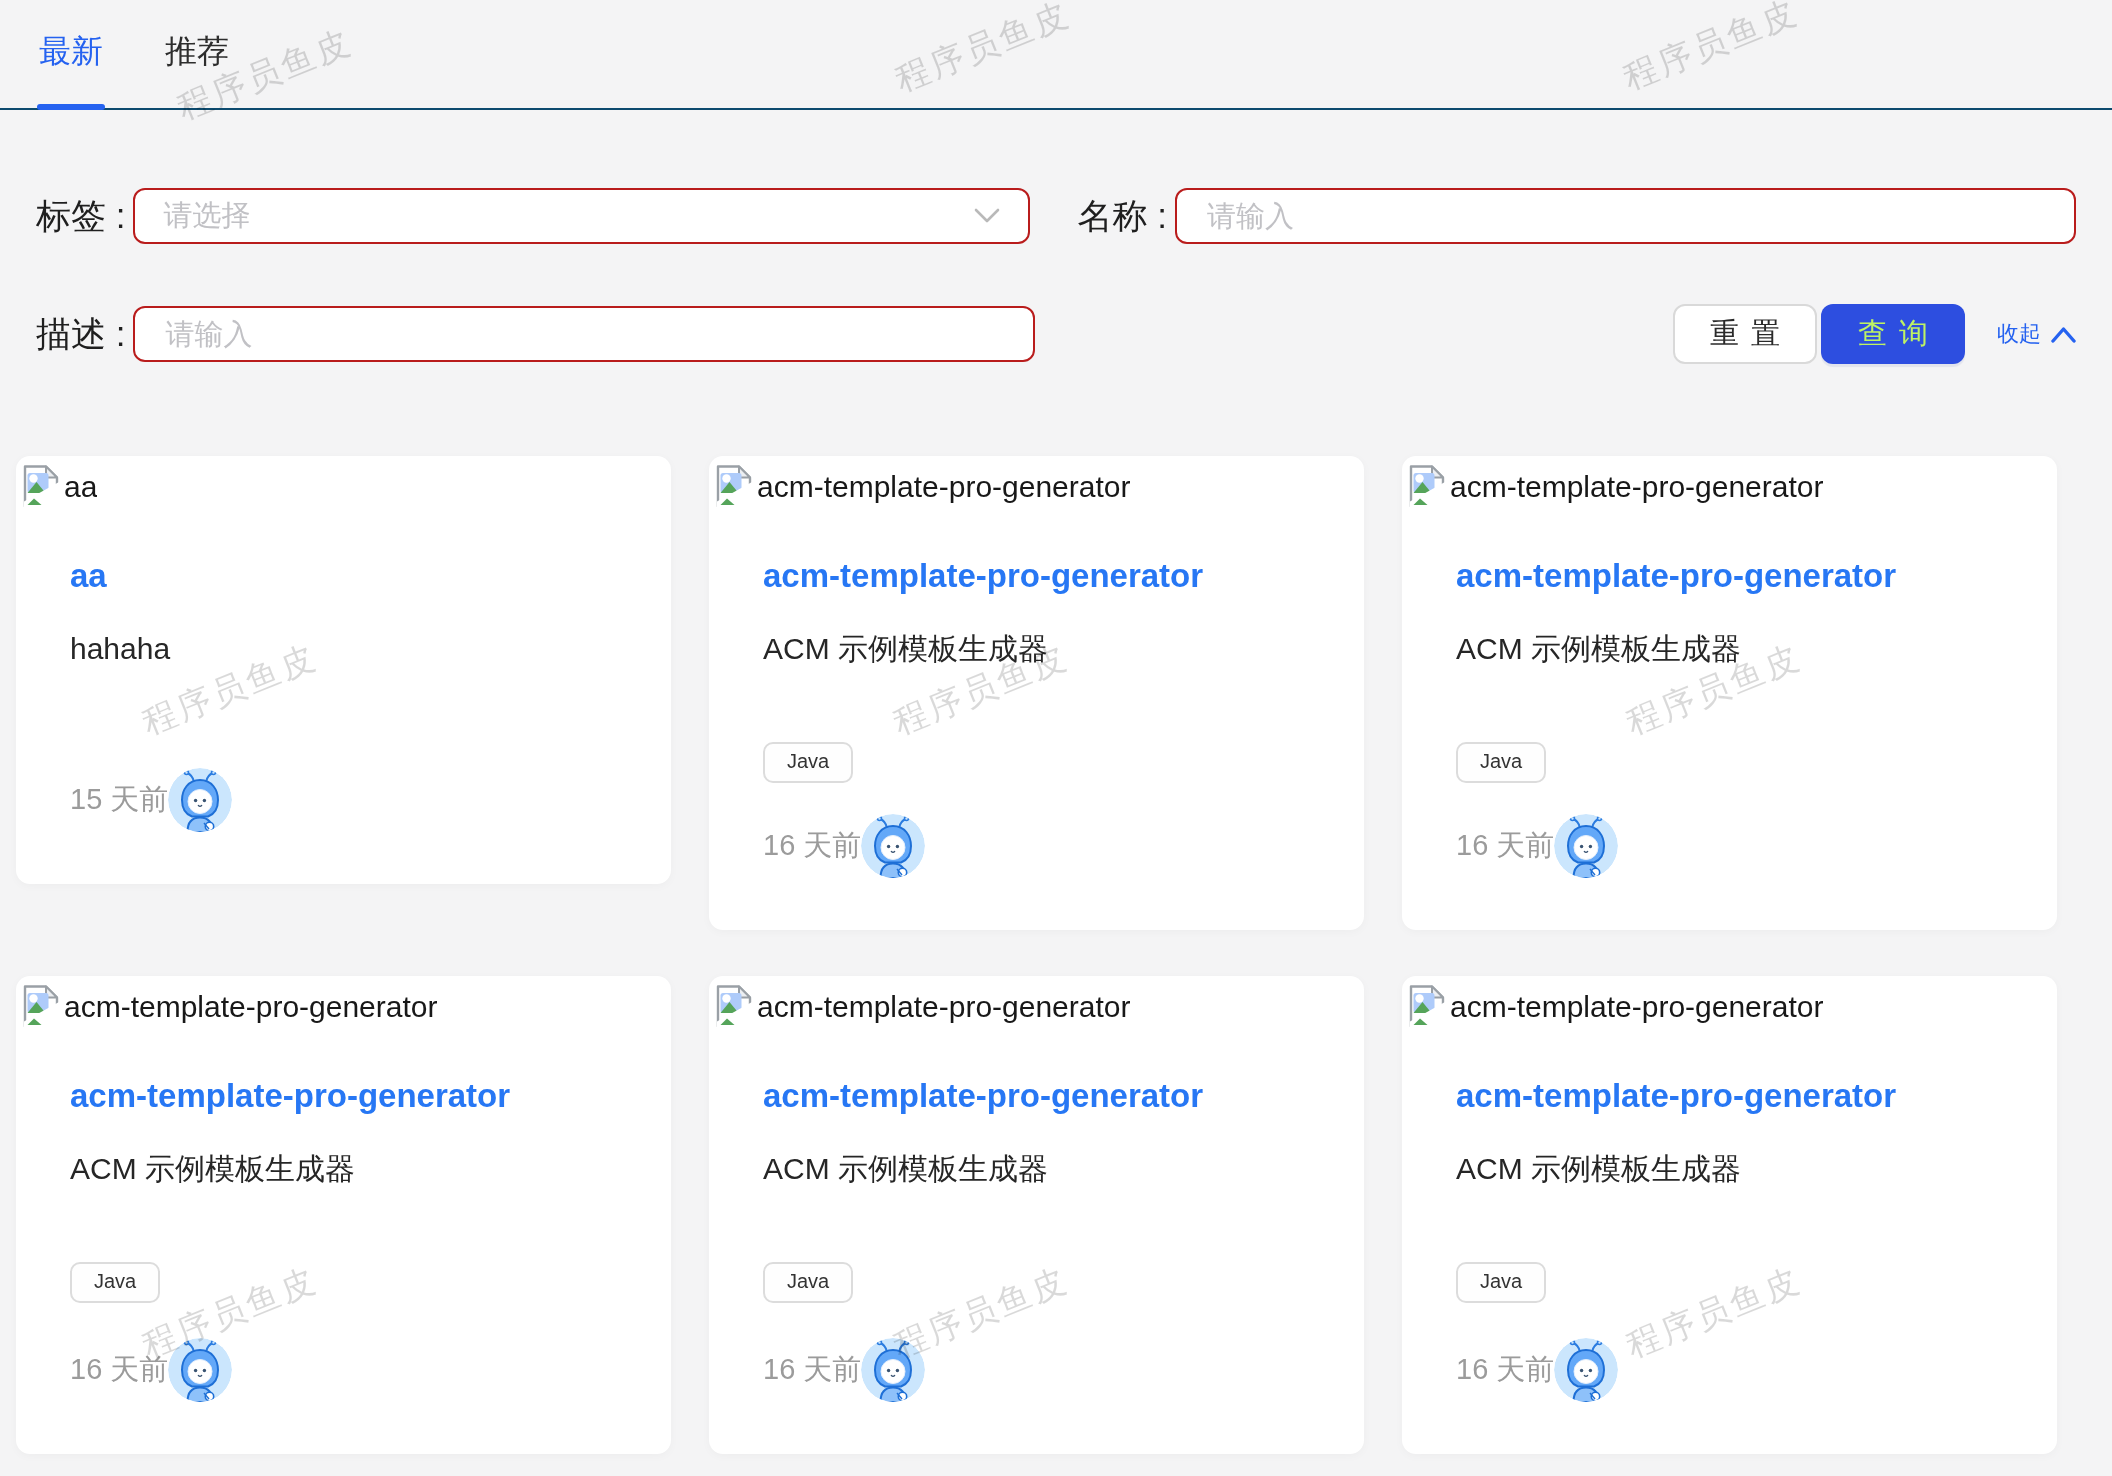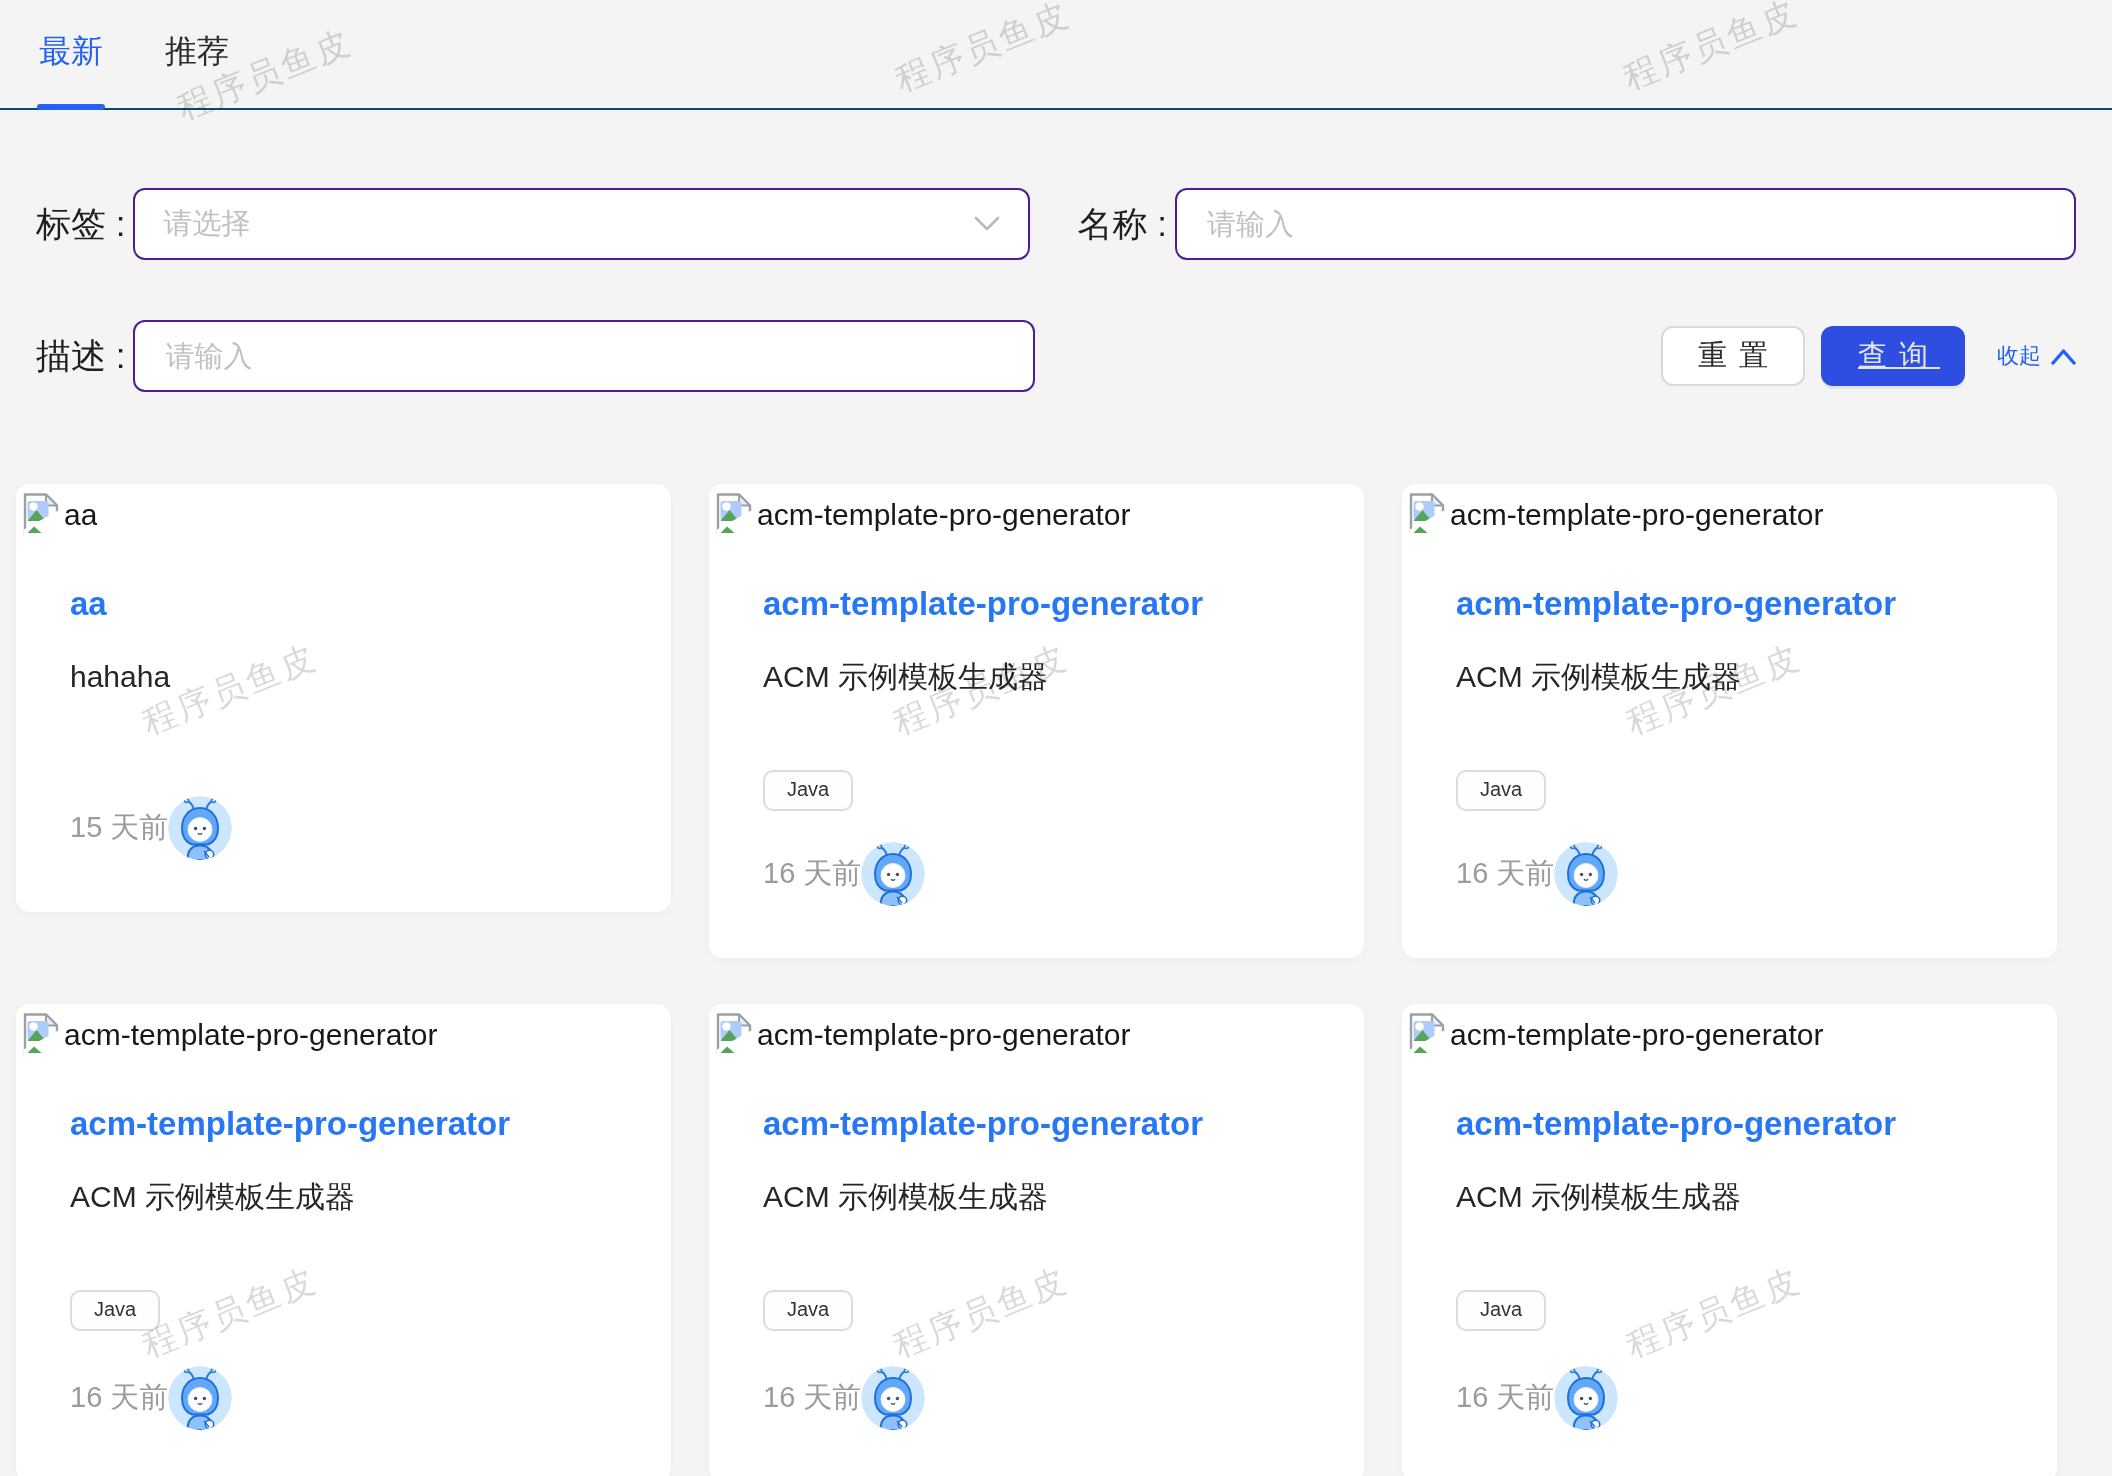--- a/index.html
+++ b/index.html
@@ -22,21 +22,21 @@
   .tab.active::after{
     content:"";position:absolute;left:0;right:0;bottom:-2px;height:6px;
     border-radius:4px;background:var(--accent,#2562f0);
   }
   
   .filter{padding:0 36px;margin-top:78px;}
   .frow{display:flex;align-items:center;}
   .frow + .frow{margin-top:60px;}
   .flabel{font-size:35px;color:#1f1f1f;margin-right:8px;white-space:nowrap;}
   .control{
-    height:72px;background:#fff;border:2px solid #4c1d95;border-radius:12px;
+    height:56px;background:#fff;border:2px solid #b91c1c;border-radius:12px;
     display:flex;align-items:center;padding:0 28px;box-sizing:border-box;
   }
   .select-box{width:902px;justify-content:space-between;cursor:pointer;}
   .ph{color:#c1c1c5;font-size:29px;}
   .text-input{width:907px;}
   .text-input input{
     border:none;outline:none;background:transparent;width:100%;
     font-size:29px;color:#1f1f1f;font-family:inherit;
   }
   .text-input input::placeholder{color:#c1c1c5;}
@@ -44,23 +44,22 @@
   .lbl-name{margin-left:48px;}
   .actions{margin-left:auto;display:flex;align-items:center;}
   .btn{
     height:60px;width:144px;border-radius:12px;font-size:29px;
     display:flex;align-items:center;justify-content:center;
     box-sizing:border-box;cursor:pointer;font-family:inherit;
   }
   .btn span{letter-spacing:12px;margin-right:-12px;}
   .btn-reset{background:#fff;border:2px solid #d9d9d9;color:#2a2a2a;}
   .btn-search{
-    background:var(--primary-btn,#2d4ee0);border:none;color:#e5e5e5;margin-left:16px;
+    background:var(--primary-btn,#2d4ee0);border:none;color:#bef264;margin-left:4px;
     box-shadow:0 3px 1px rgba(25,45,150,0.08);
-    text-decoration:underline;
   }
   .collapse-link{
     margin-left:32px;display:flex;align-items:center;gap:10px;
     color:var(--accent,#2562f0);font-size:22px;cursor:pointer;white-space:nowrap;
   }
   
   .card-grid{
     padding:0 16px;margin-top:92px;
     display:grid;grid-template-columns:repeat(3,655px);
     column-gap:38px;row-gap:46px;align-items:start;

